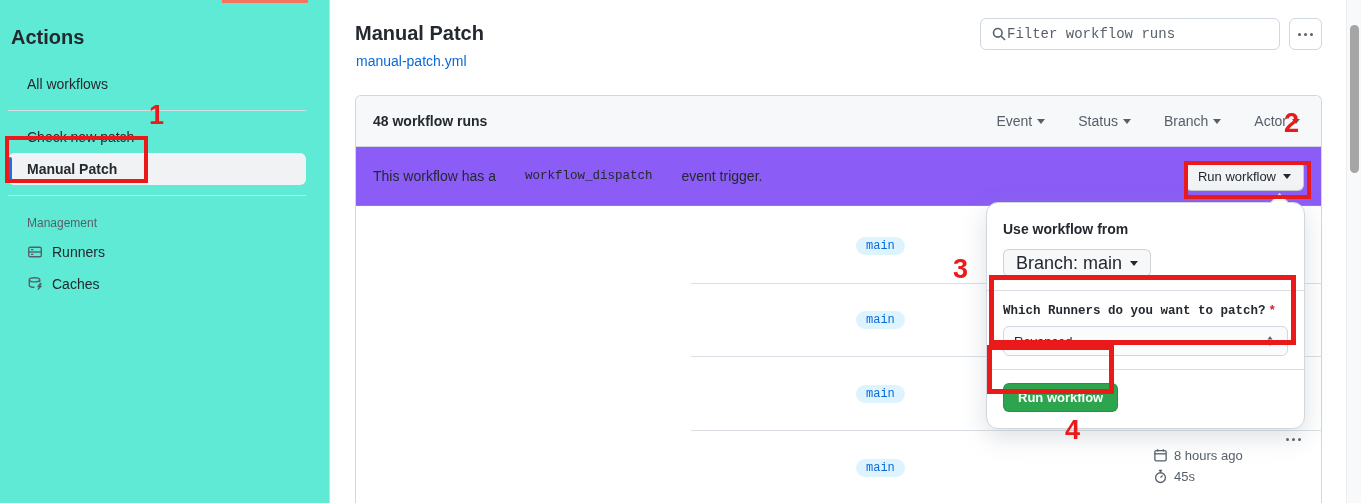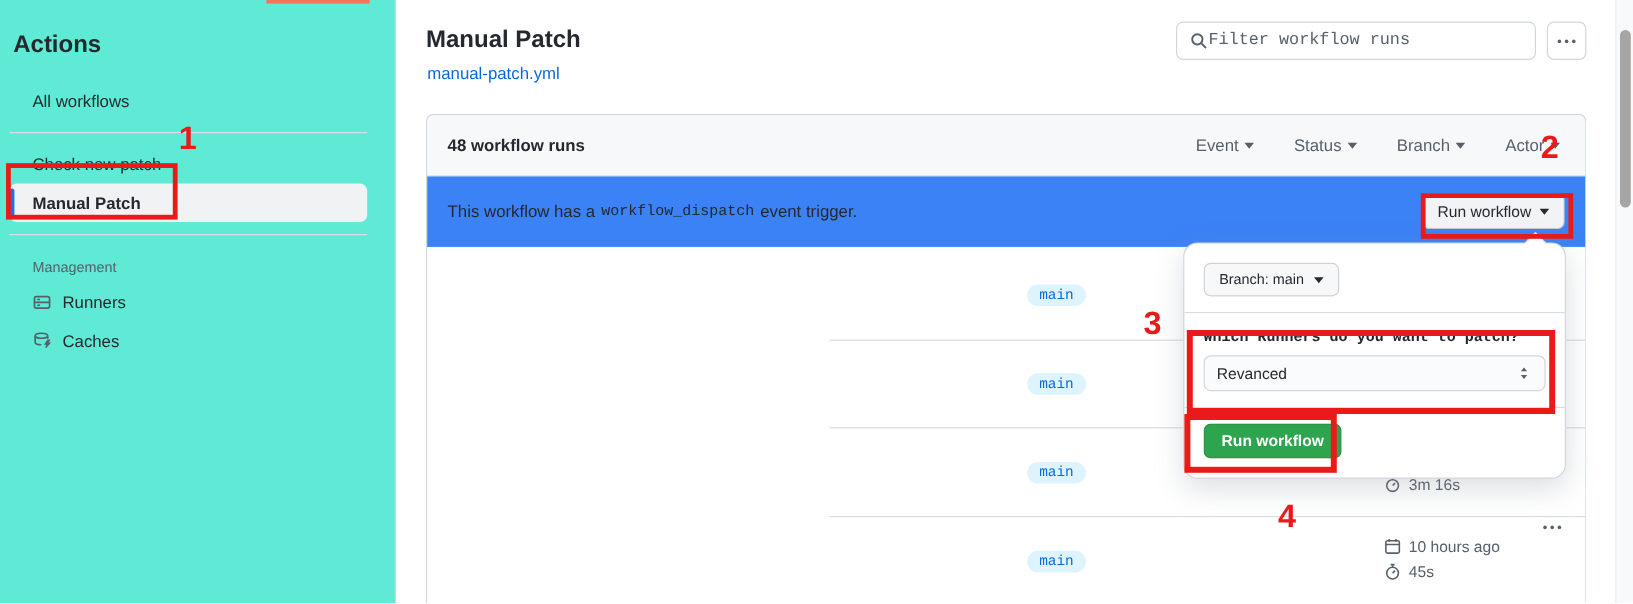--- a/index.html
+++ b/index.html
@@ -34,40 +34,40 @@
   
   .card { position:absolute; left:355px; top:95px; width:967px; height:408px; border:1px solid #d0d7de; border-bottom:none;
     border-radius:6px 6px 0 0; background:#fff; }
   .card-header { height:51px; background:#f6f8fa; border-bottom:1px solid #d0d7de; border-radius:6px 6px 0 0;
     display:flex; align-items:center; padding:0 17px; }
   .runs-count { font-size:14px; font-weight:700; }
   .filters { margin-left:auto; display:flex; gap:33px; margin-right:4px; }
   .filter { font-size:14px; color:#57606a; display:flex; align-items:center; gap:5px; cursor:pointer; }
   .caret-down { width:0; height:0; border-left:4px solid transparent; border-right:4px solid transparent; border-top:5px solid currentColor; }
 
-  .banner { height:59px; background:#3b82f6; border-bottom:1px solid rgba(84,174,255,0.4); display:flex; align-items:center; padding:0 17px; font-size:14px; }
+  .banner { height:59px; background:#8b5cf6; border-bottom:1px solid rgba(84,174,255,0.4); display:flex; align-items:center; padding:0 17px; font-size:14px;gap:24px; }
   .banner code { font-family:"Liberation Mono","DejaVu Sans Mono",monospace; font-size:12.5px; margin:0 5px; }
   .run-workflow-toggle { margin-left:auto; height:30px; padding:0 12px; font-size:13px; color:#24292f; background:#f1f3f5;
     border:1px solid rgba(31,35,40,0.2); border-radius:6px; display:flex; align-items:center; gap:7px; cursor:pointer; }
 
   .run-row { position:relative; background:#fff; }
   .row-sep { position:absolute; left:335px; right:0; top:0; height:1px; background:#d8dee4; }
   .branch-badge { position:absolute; left:500px; font-family:"Liberation Mono","DejaVu Sans Mono",monospace; font-size:12px;
     color:#0969da; background:#ddf4ff; padding:2px 10px; border-radius:2em; cursor:pointer; }
   .row-meta { position:absolute; left:797px; display:flex; flex-direction:column; gap:6px; color:#57606a; font-size:13px; }
   .meta-line { display:flex; align-items:center; gap:6px; }
   .row-kebab { position:absolute; left:922px; display:flex; gap:3px; padding:8px; cursor:pointer; }
 
   
   .panel { position:absolute; left:986px; top:202px; width:319px; background:#fff; border:1px solid #d0d7de; border-radius:12px;
     box-shadow:0 8px 24px rgba(140,149,159,0.3); padding:16px; z-index:40; }
   .panel::before { content:""; position:absolute; top:-7px; right:18px; width:12px; height:12px; background:#fff;
     border-left:1px solid #d0d7de; border-top:1px solid #d0d7de; transform:rotate(45deg); }
   .panel-title { font-size:14px; font-weight:700; margin:2px 0 12px 0; }
-  .branch-select-btn { display:inline-flex; align-items:center; gap:8px; height:28px; padding:0 12px; font-size:12px; color:#24292f;
+  .branch-select-btn { display:inline-flex; align-items:center; gap:8px; height:28px; padding:0 12px; font-size:18px; color:#24292f;
     background:#f6f8fa; border:1px solid rgba(31,35,40,0.18); border-radius:6px; cursor:pointer; }
   .panel-divider { height:1px; background:#d8dee4; margin:13px -16px; }
   .input-label { font-family:"Liberation Mono","DejaVu Sans Mono",monospace; font-size:12.5px; font-weight:700; margin-bottom:8px; }
   .required { color:#cf222e; margin-left:3px; }
   .input-select { height:30px; border:1px solid #d0d7de; border-radius:6px; background:#fafbfc; display:flex; align-items:center;
     padding:0 10px; font-size:13px; cursor:pointer;text-align:right; }
   .input-select .updown { margin-left:auto; color:#57606a; display:flex; }
   .green-btn { display:inline-flex; align-items:center; height:29px; padding:0 14px; font-size:13px; font-weight:700; color:#fff;
     background:#2da44e; border:1px solid rgba(27,31,36,0.15); border-radius:6px; cursor:pointer; }
 
@@ -219,21 +219,21 @@
       <span class="branch-badge" style="top:29px;">main</span>
       <div class="row-meta" style="top:18px;">
         <span class="meta-line">
           <span style="display:flex;">
             <svg width="15" height="15" viewBox="0 0 16 16" fill="none" stroke="currentColor" stroke-width="1.4">
               <rect x="2" y="2.8" width="12" height="11" rx="1.5"></rect>
                 <path d="M2 6.2h12"></path>
                 <path d="M5 1.2v2.4M11 1.2v2.4"></path>
             </svg>
           </span>
-          <span>10 hours ago</span>
+          <span>8 hours ago</span>
         </span>
         <span class="meta-line">
           <span style="display:flex;">
             <svg width="15" height="15" viewBox="0 0 16 16" fill="none" stroke="currentColor" stroke-width="1.4">
               <circle cx="8" cy="9.2" r="5.2"></circle>
                 <path d="M8 9.2 L10.2 7"></path>
                 <path d="M6.3 1.6h3.4M8 1.6v2.2"></path>
             </svg>
           </span>
           <span>45s</span>
@@ -241,20 +241,21 @@
       </div>
       <span class="row-kebab">
         <span class="dot"></span>
         <span class="dot"></span>
         <span class="dot"></span>
       </span>
     </div>
   </div>
 
   <div class="panel">
+    <div class="panel-title">Use workflow from</div>
     <button class="branch-select-btn">
       <span>Branch: main</span>
       <span class="caret-down"></span>
     </button>
     <div class="panel-divider"></div>
     <div class="input-label">
       <span>Which Runners do you want to patch?</span><span class="required">*</span>
     </div>
     <div class="input-select">
       <span>Revanced</span>

